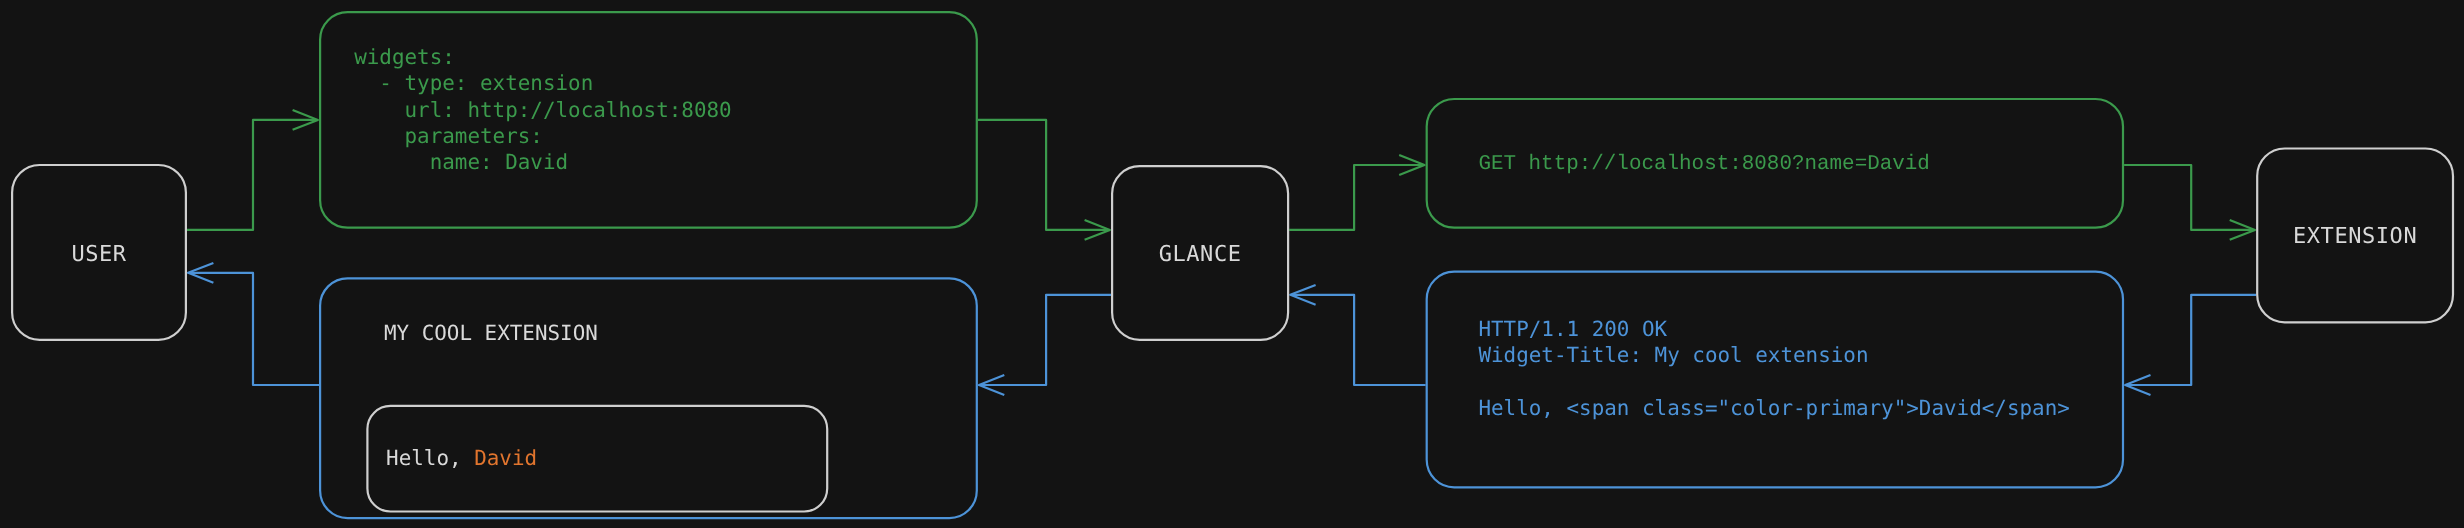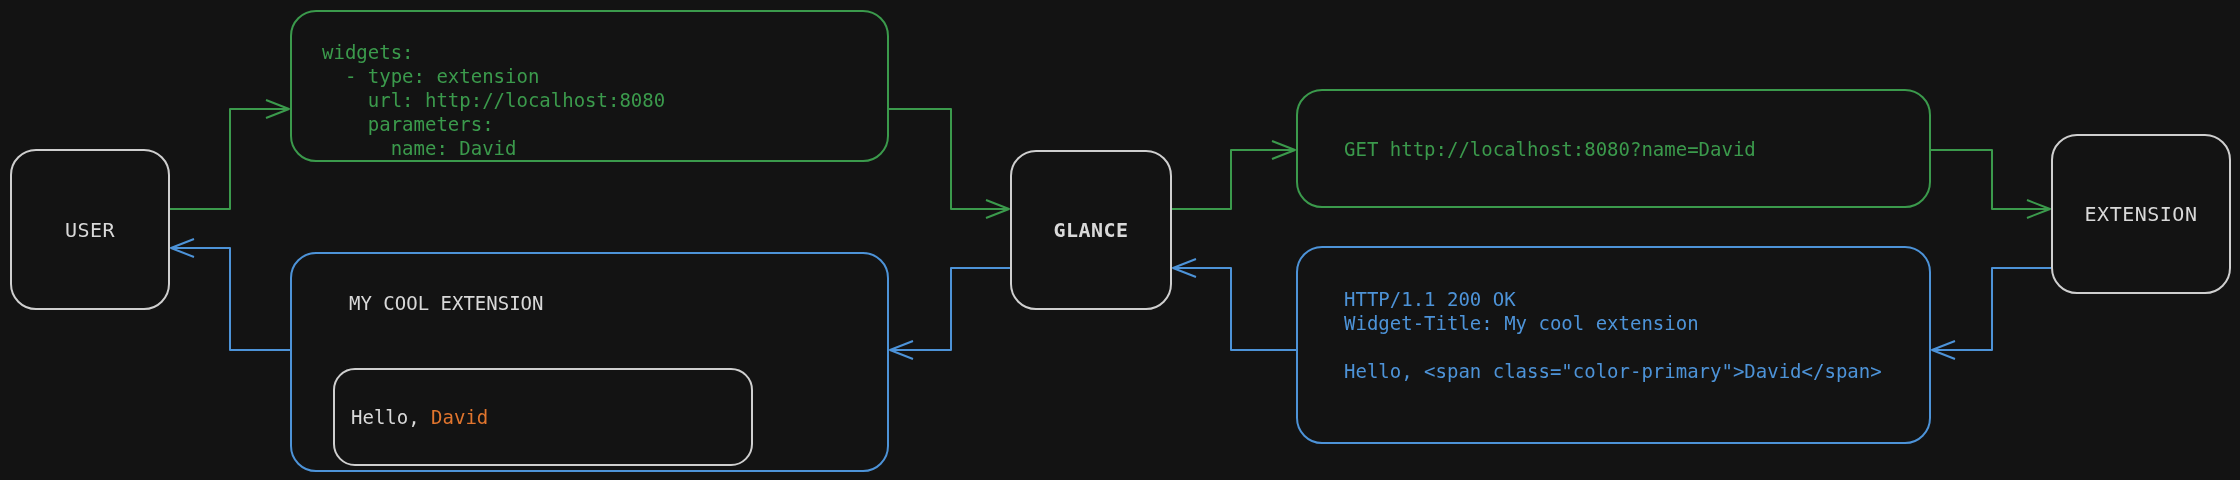--- a/index.html
+++ b/index.html
@@ -20,30 +20,30 @@
   .wire-green{stroke:var(--green);}
   .wire-blue{stroke:var(--blue);}
 
   .node{
     position:absolute;border:2px solid var(--node_border);border-radius:26px;
     display:flex;align-items:center;justify-content:center;
     color:var(--light);font-size:20px;letter-spacing:.5px;box-sizing:border-box;
     background:var(--background);
   }
   #node-user{left:10px;top:149px;width:160px;height:161px;text-align:center;}
-  #node-glance{left:1010px;top:150px;width:162px;height:160px;font-weight:bold;}
+  #node-glance{left:1010px;top:150px;width:162px;height:160px;}
   #node-extension{left:2051px;top:134px;width:180px;height:160px;}
 
   .codebox{position:absolute;border:2px solid;border-radius:26px;box-sizing:border-box;background:var(--background);}
   .green-box{border-color:var(--green);color:var(--green);}
   .blue-box{border-color:var(--blue);color:var(--blue);}
   .code-line{white-space:pre;height:24px;line-height:24px;font-size:19px;}
 
-  #box-config{left:290px;top:10px;width:599px;height:152px;padding:28px 0 0 30px;}
-  #box-request{left:1296px;top:89px;width:635px;height:119px;display:flex;align-items:center;padding-left:46px;}
+  #box-config{left:290px;top:10px;width:599px;height:198px;padding:28px 0 0 30px;}
+  #box-request{left:1296px;top:89px;width:635px;height:119px;display:flex;align-items:center;padding-left:46px;font-family:Liberation Mono, monospace;}
   #box-response{left:1296px;top:246px;width:635px;height:198px;padding:39px 0 0 46px;}
   #box-preview{left:290px;top:252px;width:599px;height:220px;}
 
   .preview-title{
     position:absolute;left:57px;top:37px;height:24px;line-height:24px;
     font-size:19px;color:var(--light);white-space:pre;
   }
   .inner-box{
     position:absolute;left:41px;top:74px;width:420px;height:98px;
     border:2px solid var(--node_border);border-radius:22px;box-sizing:border-box;

